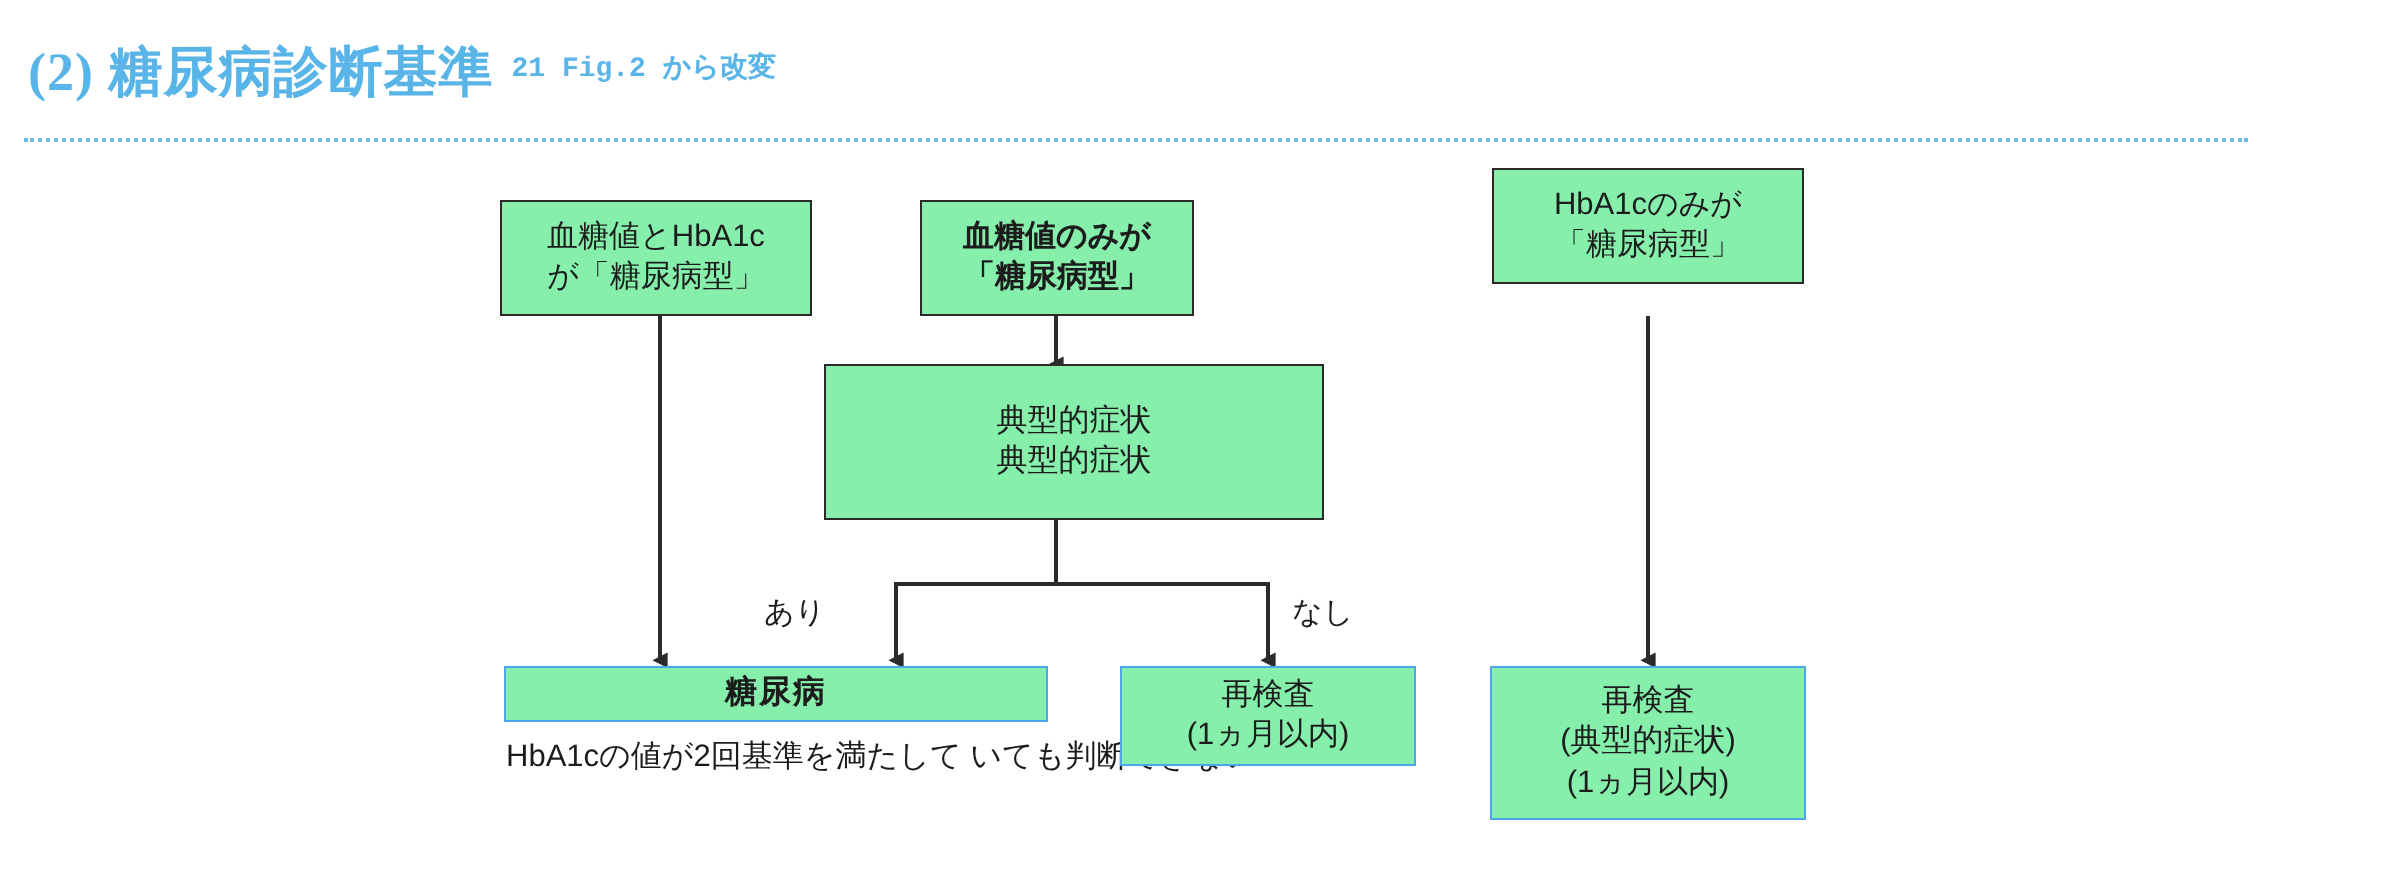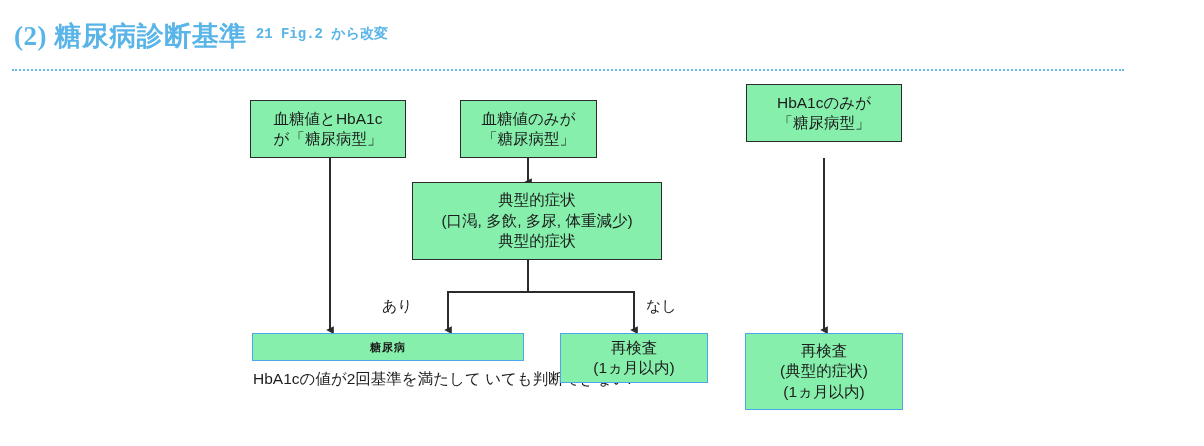--- a/index.html
+++ b/index.html
@@ -78,21 +78,21 @@
     line-height: 1.32;
     white-space: nowrap;
   }
   .node.dark  { border: 1.6px solid #2b2b2b; }
   .node.blue  { border: 1.6px solid #4ea6e8; }
 
   .node .ln { display: block; }
 
   #node-dm .ln {
     font-weight: 700;
-    font-size: 11px;
+    font-size: 16px;
     letter-spacing: 1px;
   }
 
   .edge-label {
     position: absolute;
     font-size: 15px;
     color: #1c1c1c;
     white-space: nowrap;
   }
 
@@ -138,33 +138,32 @@
     <line x1="634" y1="292" x2="634" y2="330" stroke="#2b2b2b" stroke-width="2" marker-end="url(#arrowhead)"></line>
 
     <line x1="824" y1="158" x2="824" y2="330" stroke="#2b2b2b" stroke-width="2" marker-end="url(#arrowhead)"></line>
   </svg>
 
   <div class="node dark" id="node-both" style="left:250px; top:100px; width:156px; height:58px;">
     <span class="ln">血糖値とHbA1c</span>
     <span class="ln">が「糖尿病型」</span>
   </div>
 
-  <div class="node dark" id="node-glucose" style="left:460px; top:100px; width:137px; height:58px;">
+  <div class="node dark" id="node-glucose" style="left:460px; top:100px; width:137px; height:58px;font-weight:bold;">
     <span class="ln">血糖値のみが</span>
     <span class="ln">「糖尿病型」</span>
   </div>
 
   <div class="node dark" id="node-hba1c" style="left:746px; top:84px; width:156px; height:58px;">
     <span class="ln">HbA1cのみが</span>
     <span class="ln">「糖尿病型」</span>
   </div>
 
   <div class="node dark" id="node-symptoms" style="left:412px; top:182px; width:250px; height:78px;">
     <span class="ln">典型的症状</span>
-    <span class="ln">(口渇, 多飲, 多尿, 体重減少)</span>
     <span class="ln">典型的症状</span>
   </div>
 
   <div class="edge-label" style="left:382px; top:297px;">あり</div>
   <div class="edge-label" style="left:646px; top:297px;">なし</div>
 
   <div class="node blue" id="node-dm" style="left:252px; top:333px; width:272px; height:28px;">
     <span class="ln">糖尿病</span>
   </div>
 

